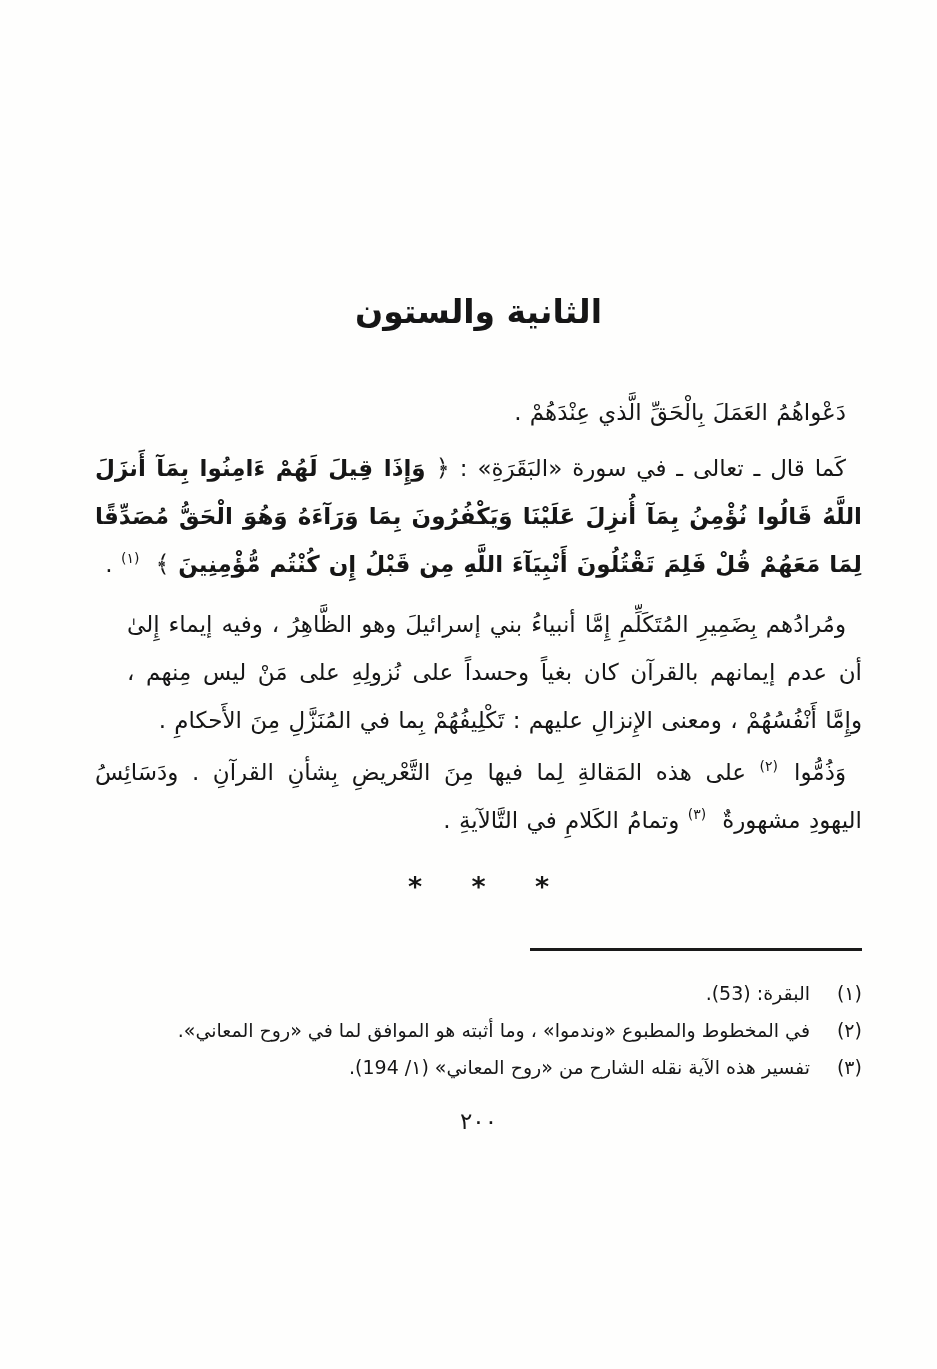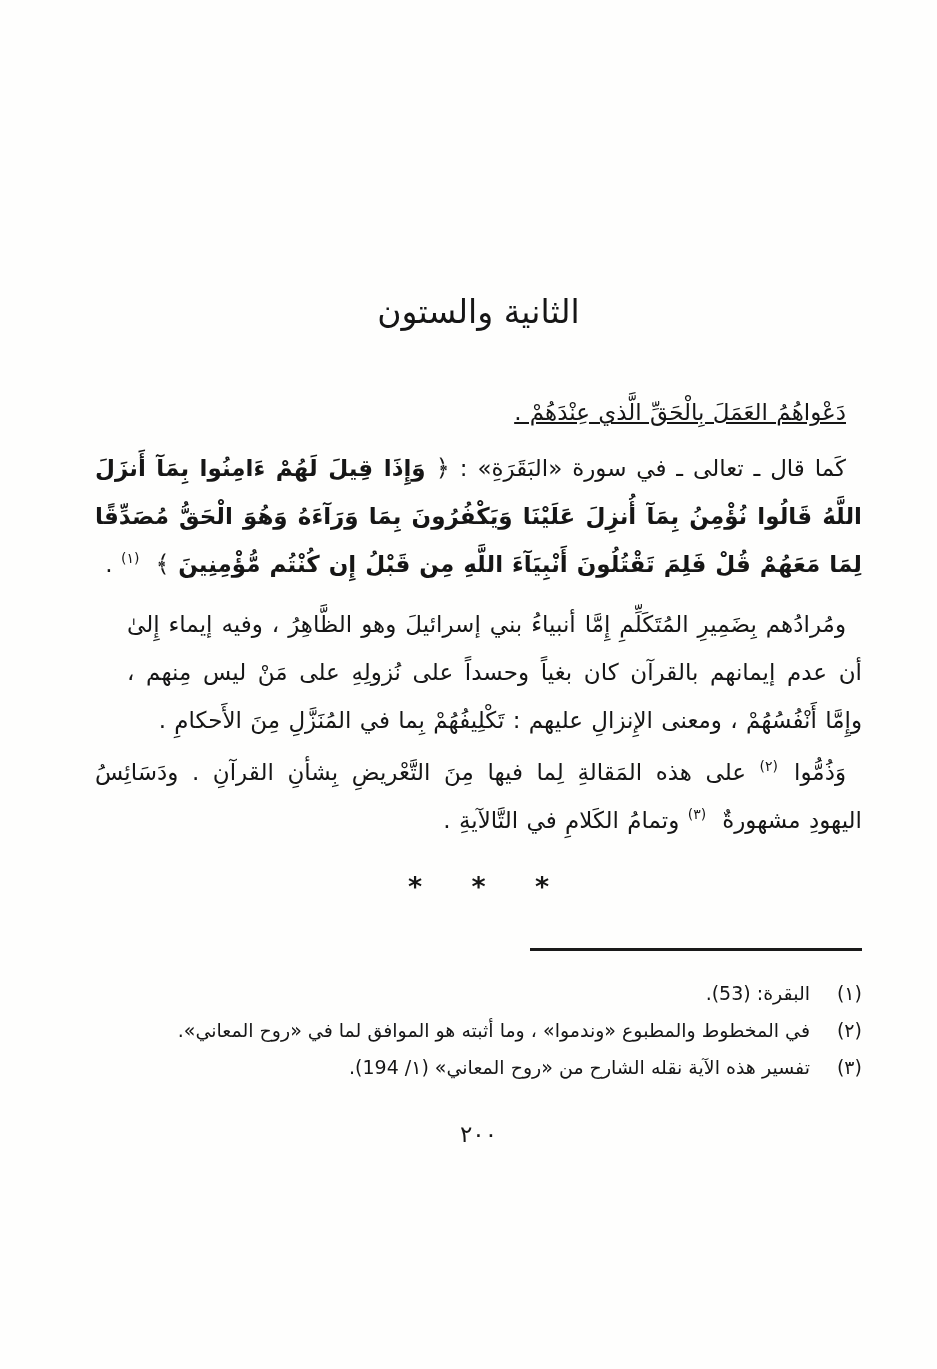--- a/index.html
+++ b/index.html
@@ -12,33 +12,33 @@
     direction:rtl;
     font-family:"DejaVu Sans", sans-serif;
     color:#161616;
     box-sizing:border-box;
   }
   .content { padding:0 75px 0 95px; }
   .section-title {
     margin-top:288px;
     text-align:center;
     font-size:33px;
-    font-weight:normal;
+    font-weight:bold;
     line-height:48px;
   }
   .para {
     margin:0;
     font-size:23px;
     line-height:48px;
     text-align:justify;
     text-align-last:right;
     text-indent:16px;
     word-spacing:1px;
   }
-  .para.first { margin-top:52px; text-align:center;text-decoration:underline; }
+  .para.first { margin-top:52px; text-align:center; }
   .para.quote-para { margin-top:8px; }
   .para.meaning { margin-top:6px; }
   .para.discussion { margin-top:12px;margin-left:32px; }
   .para.closing { margin-top:4px; }
   .verse { font-weight:bold; }
   .quran-bracket { font-weight:normal; font-size:24px; }
   .fnref {
     font-size:14px;
     vertical-align:9px;
     line-height:0;
@@ -55,21 +55,21 @@
   .fn-rule {
     width:332px; height:3px;
     background:#1a1a1a;
     margin:44px 0 0 auto; 
   }
   .footnotes { margin-top:24px; font-size:19px; }
   .footnote { display:flex; line-height:37px; }
   .fn-marker { flex:none; width:52px; }
   .fn-text { flex:1; text-align:justify; text-align-last:right; }
   .page-number {
-    margin-top:35px;
+    margin-top:22px;
     text-align:center;
     font-size:23px;
     letter-spacing:2px;
   }
 </style>
 </head>
 <body>
 
 <div class="page">
   <div class="content">

